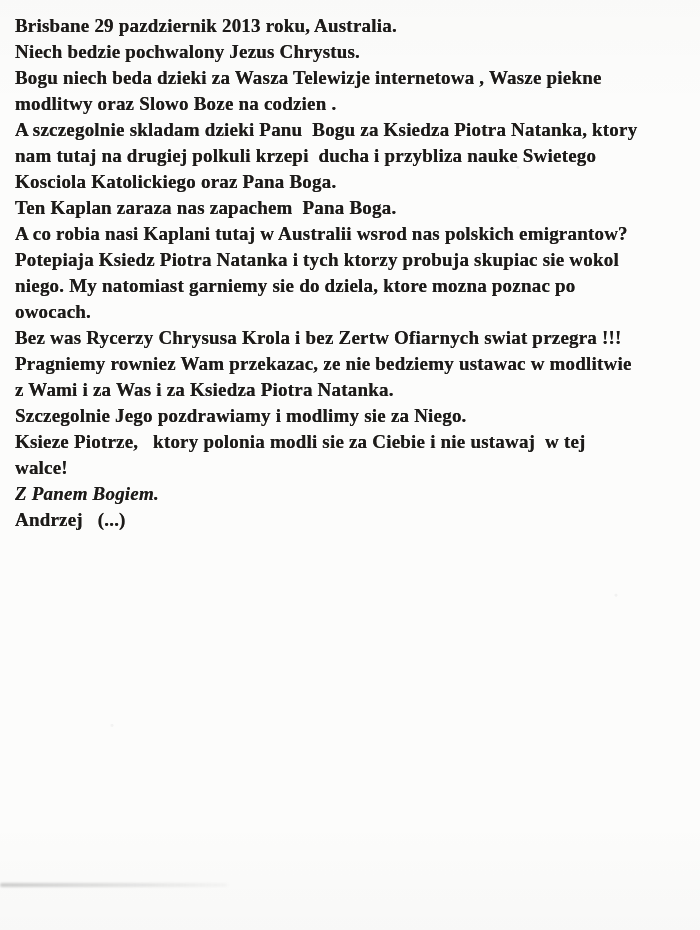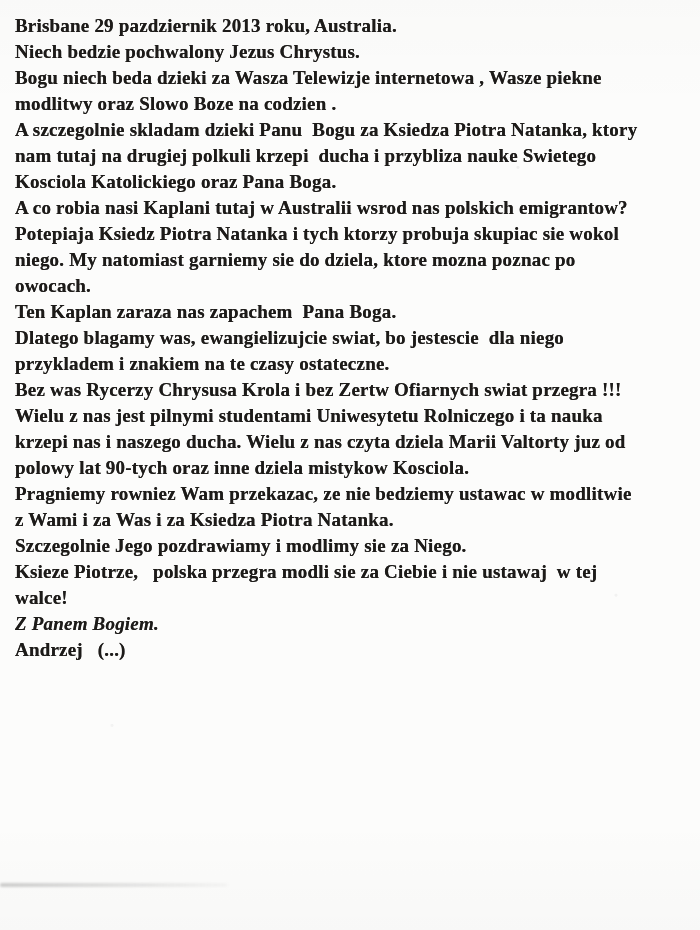--- a/index.html
+++ b/index.html
@@ -65,33 +65,28 @@
 
 <div class="page">
   <div class="letter">
     <p class="dateline">Brisbane 29 pazdziernik 2013 roku, Australia.</p>
     <p class="greeting">Niech bedzie pochwalony Jezus Chrystus.</p>
     <p class="para">Bogu niech beda dzieki za Wasza Telewizje internetowa , Wasze piekne
 modlitwy oraz Slowo Boze na codzien .</p>
     <p class="para">A szczegolnie skladam dzieki Panu  Bogu za Ksiedza Piotra Natanka, ktory
 nam tutaj na drugiej polkuli krzepi  ducha i przybliza nauke Swietego
 Kosciola Katolickiego oraz Pana Boga.</p>
+    <p class="para">Ten Kaplan zaraza nas zapachem  Pana Boga.</p>
     <p class="para">A co robia nasi Kaplani tutaj w Australii wsrod nas polskich emigrantow?
 Potepiaja Ksiedz Piotra Natanka i tych ktorzy probuja skupiac sie wokol
 niego. My natomiast garniemy sie do dziela, ktore mozna poznac po
 owocach.</p>
-    <p class="para">Ten Kaplan zaraza nas zapachem  Pana Boga.</p>
-    <p class="para">Dlatego blagamy was, ewangielizujcie swiat, bo jestescie  dla niego
-przykladem i znakiem na te czasy ostateczne.</p>
     <p class="para">Bez was Rycerzy Chrysusa Krola i bez Zertw Ofiarnych swiat przegra !!!</p>
-    <p class="para">Wielu z nas jest pilnymi studentami Uniwesytetu Rolniczego i ta nauka
-krzepi nas i naszego ducha. Wielu z nas czyta dziela Marii Valtorty juz od
-polowy lat 90-tych oraz inne dziela mistykow Kosciola.</p>
     <p class="para">Pragniemy rowniez Wam przekazac, ze nie bedziemy ustawac w modlitwie
 z Wami i za Was i za Ksiedza Piotra Natanka.</p>
     <p class="para">Szczegolnie Jego pozdrawiamy i modlimy sie za Niego.</p>
-    <p class="para">Ksieze Piotrze,   polska przegra modli sie za Ciebie i nie ustawaj  w tej
+    <p class="para">Ksieze Piotrze,   ktory polonia modli sie za Ciebie i nie ustawaj  w tej
 walce!</p>
     <p class="closing">Z Panem Bogiem.</p>
     <p class="signature">Andrzej   (...)</p>
   </div>
   <div class="smudge"></div>
 </div>
 
 </body></html>

